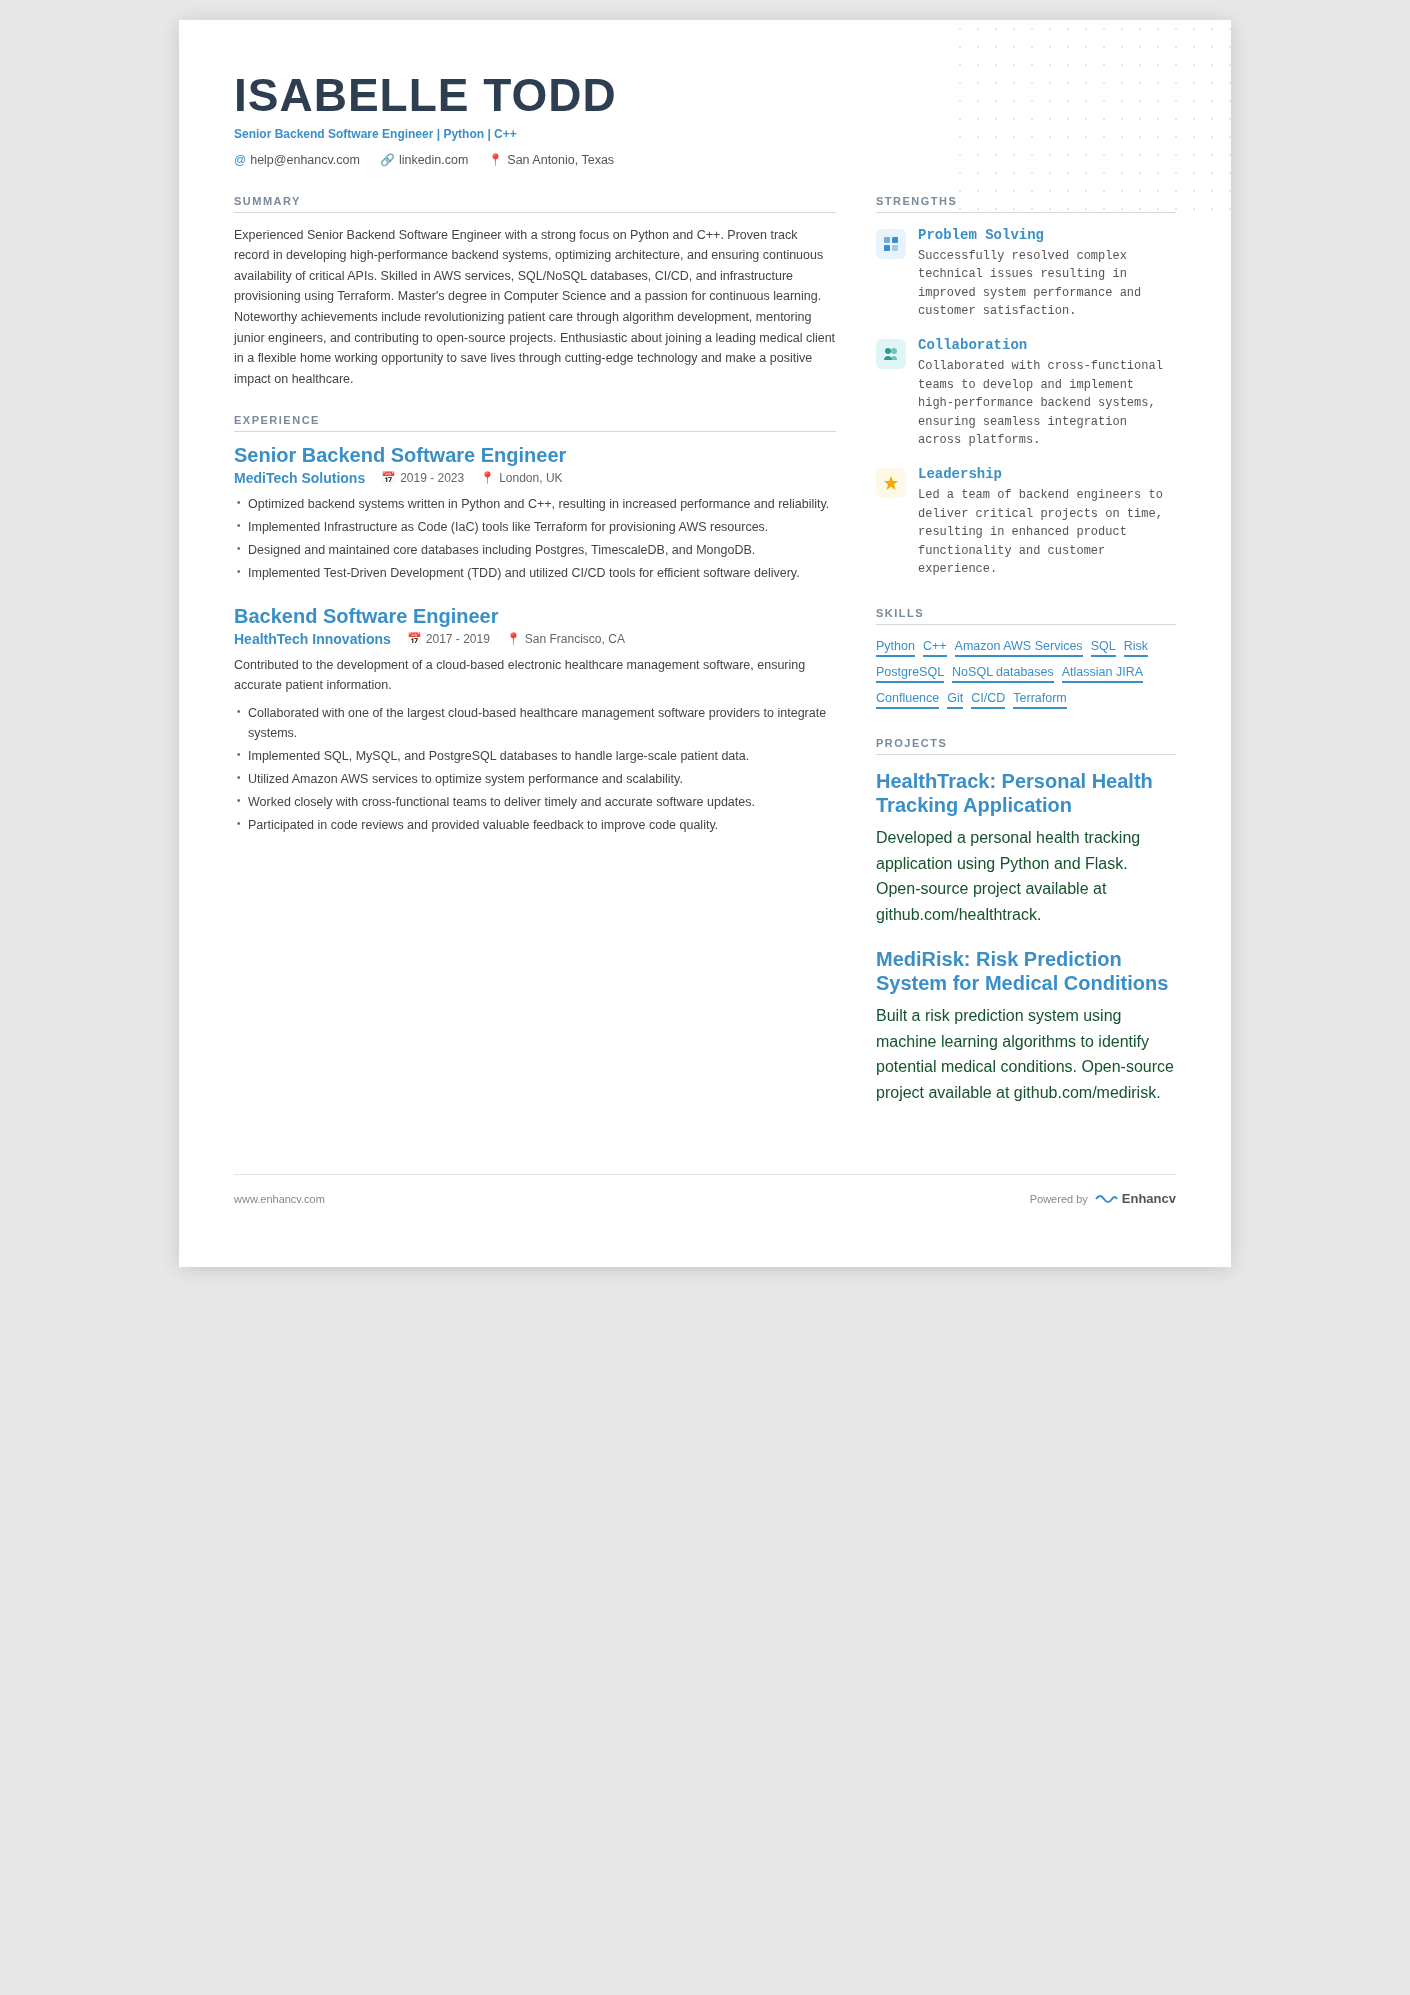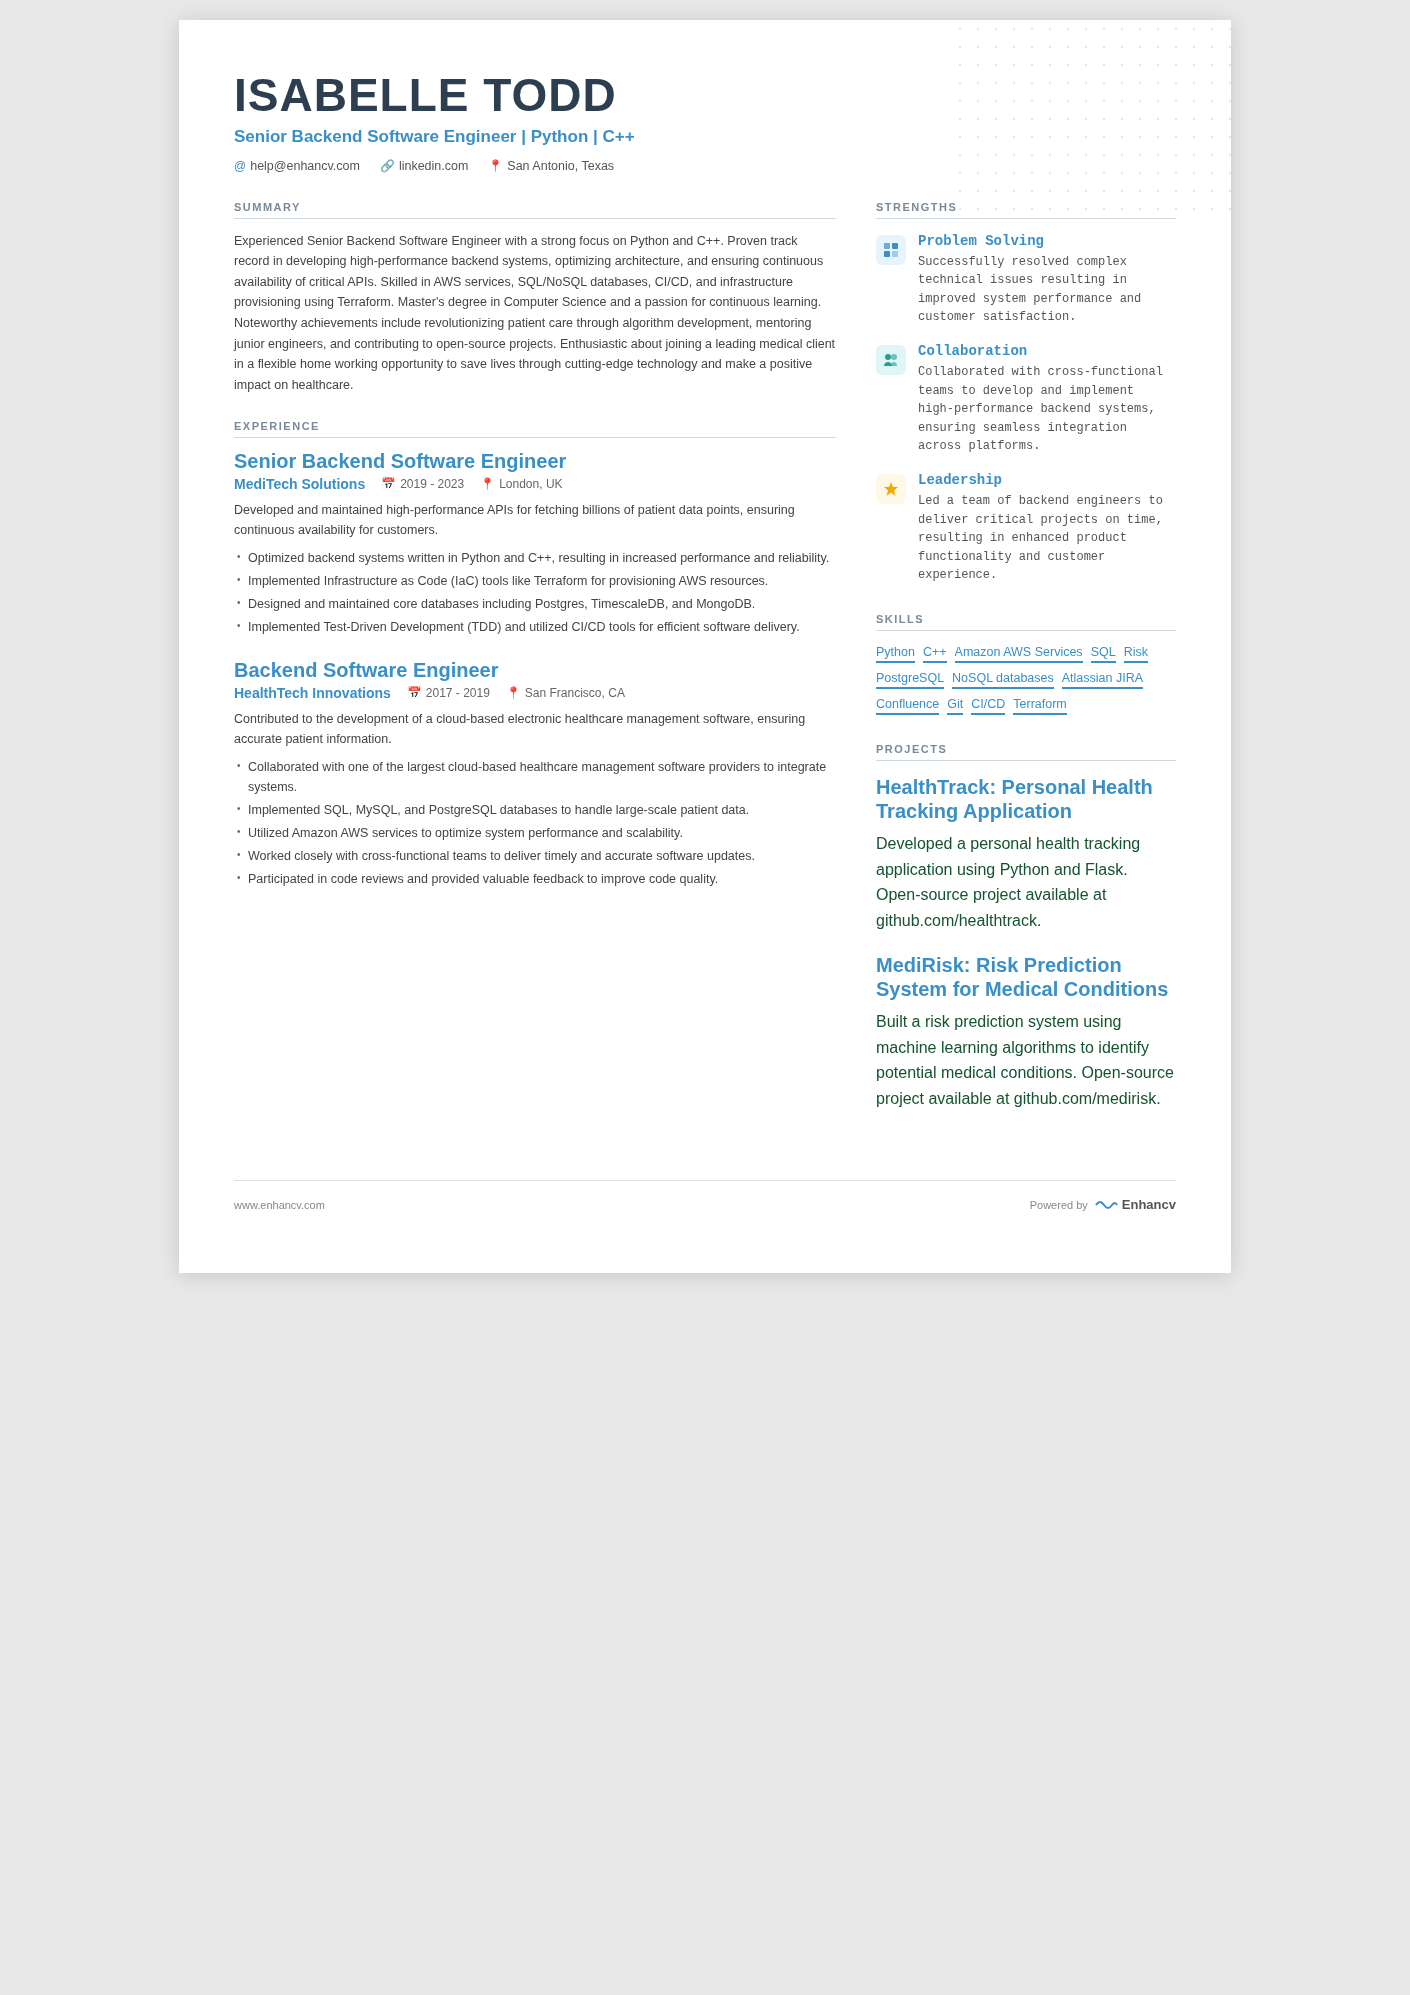--- a/index.html
+++ b/index.html
@@ -50,21 +50,21 @@
     }
     .header-name {
       font-size: 46px;
       font-weight: 700;
       color: #2c3e50;
       letter-spacing: 1px;
       line-height: 1.1;
       margin-bottom: 6px;
     }
     .header-title {
-      font-size: 17px;
+      font-size: 12px;
       color: #3a8fc7;
       font-weight: 600;
       margin-bottom: 12px;
     }
     .header-contact {
       display: flex;
       gap: 20px;
       font-size: 12.5px;
       color: #555;
       flex-wrap: wrap;
@@ -308,21 +308,20 @@
             <span class="job-company">MediTech Solutions</span>
             <span class="job-dates">
               <span>📅</span>
               <span>2019 - 2023</span>
             </span>
             <span class="job-location">
               <span>📍</span>
               <span>London, UK</span>
             </span>
           </div>
-          <p class="job-description">Developed and maintained high-performance APIs for fetching billions of patient data points, ensuring continuous availability for customers.</p>
           <ul class="job-bullets">
             <li>Optimized backend systems written in Python and C++, resulting in increased performance and reliability.</li>
             <li>Implemented Infrastructure as Code (IaC) tools like Terraform for provisioning AWS resources.</li>
             <li>Designed and maintained core databases including Postgres, TimescaleDB, and MongoDB.</li>
             <li>Implemented Test-Driven Development (TDD) and utilized CI/CD tools for efficient software delivery.</li>
           </ul>
         </div>
 
         <div class="job">
           <div class="job-title">Backend Software Engineer</div>

